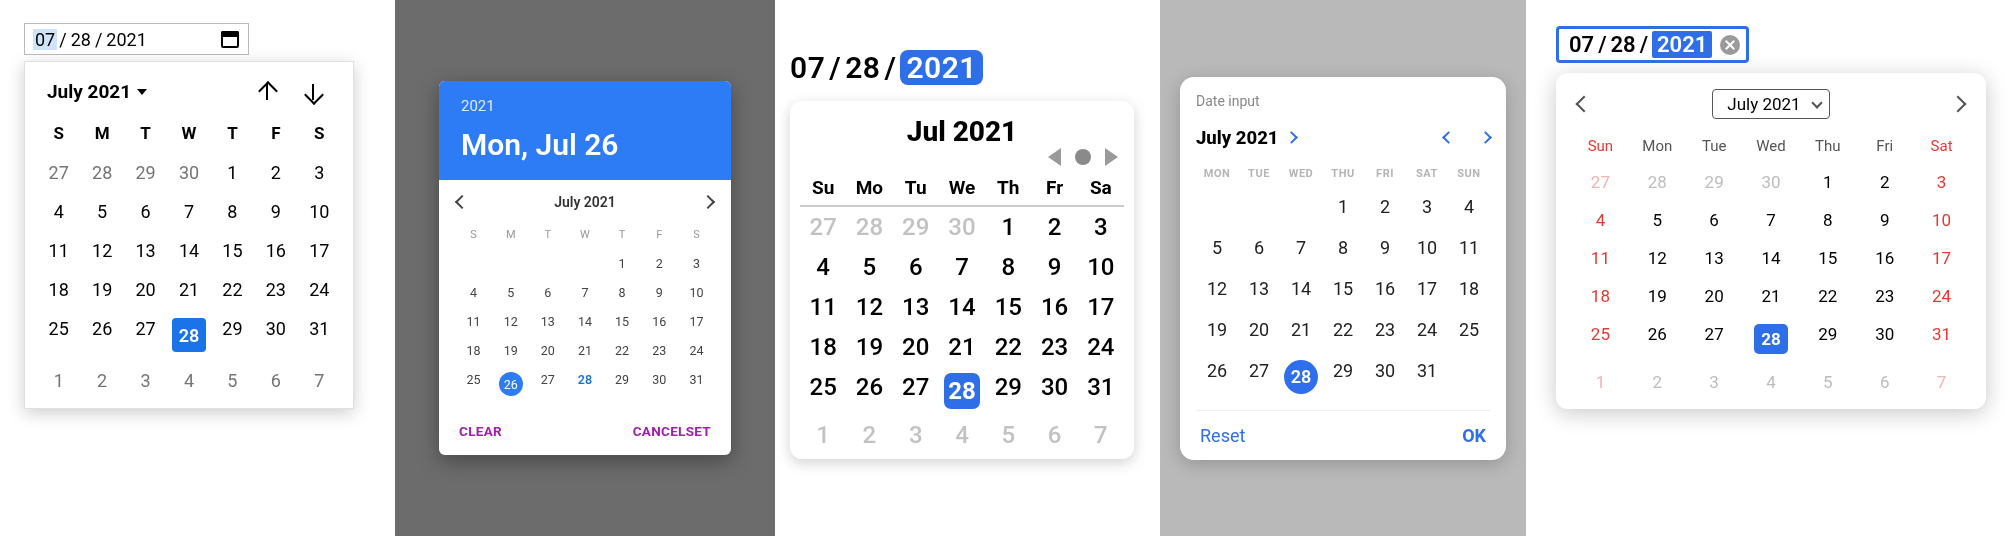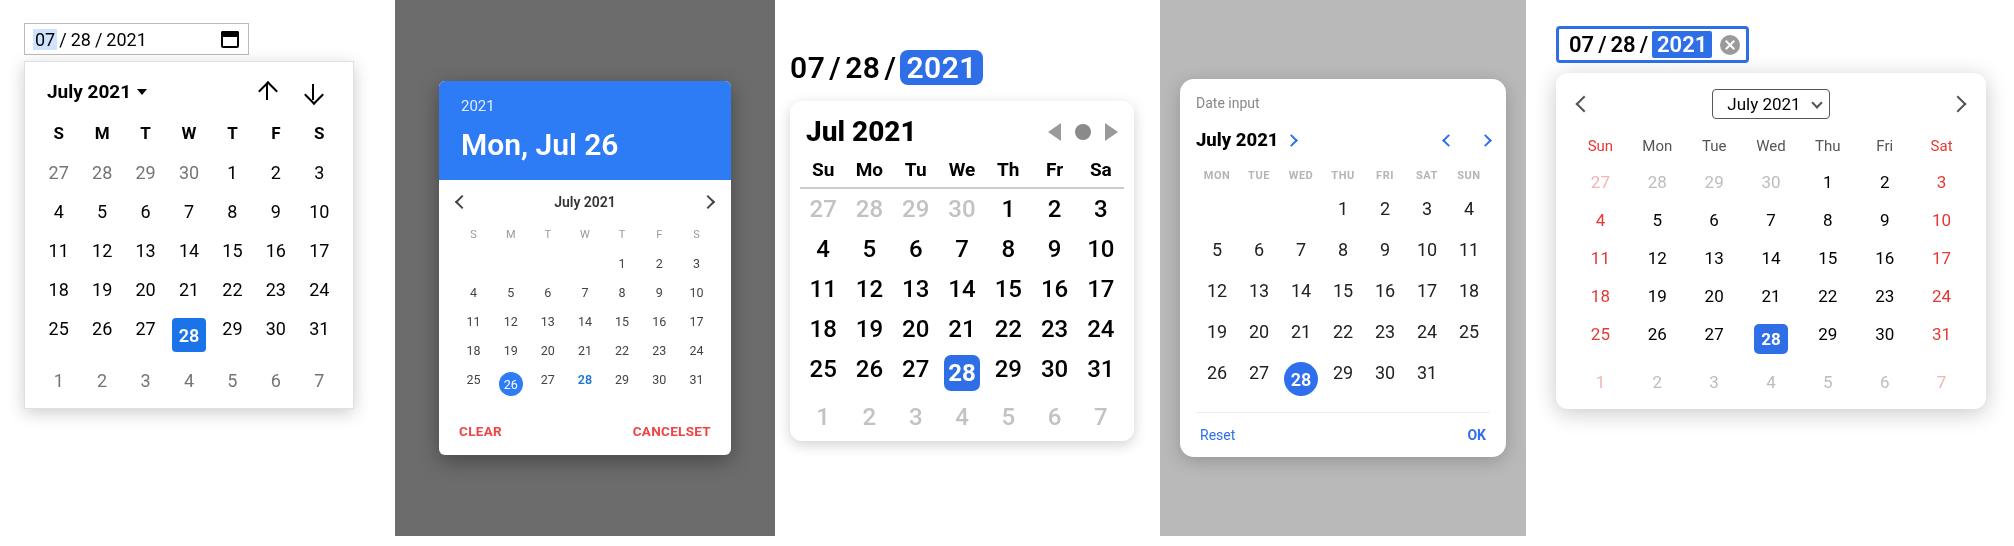--- a/index.html
+++ b/index.html
@@ -69,29 +69,29 @@
   .chev.l { transform: rotate(-45deg); }
   .chev.r { transform: rotate(135deg); }
   .p2-grid { display:grid; grid-template-columns:repeat(7,1fr); text-align:center; padding:6px 16px 6px; }
   .p2-grid .dow { font-size:11px; color:#999; padding:8px 0; }
   .p2-grid .d { font-size:12.5px; padding:7px 0; color:#444; }
   .p2-grid .d.cur { color: var(--blue3); font-weight:600; }
   .p2-grid .d.sel span {
     display:inline-flex; width:24px;height:24px; align-items:center;justify-content:center;
     background:#2e7bf6; color:#fff; border-radius:50%;
   }
-  .p2-actions { display:flex; justify-content:space-between; padding:14px 20px 16px; font-size:13.5px; font-weight:700; color:#ef4444; letter-spacing:.3px; }
+  .p2-actions { display:flex; justify-content:space-between; padding:14px 20px 16px; font-size:13.5px; font-weight:700; color:#a21caf; letter-spacing:.3px; }
   .p2-actions .right { display:flex; }
 
   
   .p3 { position:absolute; left:790px; top:50px; }
   .p3-input { font-size:30px; font-weight:600; letter-spacing:.5px; display:flex; gap:4px; padding-bottom:6px; }
   .p3-input .sel { background:#2e6fe8; color:#fff; border-radius:8px; padding:0 6px; }
   .p3-pop { margin-top:10px; width:344px; background:#fff; border-radius:12px; box-shadow:0 4px 14px rgba(0,0,0,.18); padding:8px 10px 4px; }
-  .p3-head { display:flex; align-items:center; padding:6px 6px 4px; }
+  .p3-head { display:flex; align-items:center; padding:6px 6px 4px;flex-direction:column; }
   .p3-head .title { font-size:28px; font-weight:800; }
   .p3-head .nav { margin-left:auto; display:flex; align-items:center; gap:14px; }
   .tri { width:0;height:0; display:inline-block; }
   .tri.l { border-top:9px solid transparent; border-bottom:9px solid transparent; border-right:13px solid #9a9a9a; }
   .tri.r { border-top:9px solid transparent; border-bottom:9px solid transparent; border-left:13px solid #9a9a9a; }
   .dot  { width:16px;height:16px; background:#8a8a8a; border-radius:50%; display:inline-block; }
   .p3-grid { display:grid; grid-template-columns:repeat(7,1fr); text-align:center; }
   .p3-grid .dow { font-size:19px; font-weight:700; color:#000000; padding:6px 0; border-bottom:2px solid #ccc; }
   .p3-grid .d { font-size:24px; font-weight:500; padding:6px 0; }
   .p3-grid .d.out { color:#c2c2c2; }
@@ -110,21 +110,21 @@
   .chev2.r { transform: rotate(45deg); }
   .chev2.l { transform: rotate(-135deg); }
   .p4-head .nav { margin-left:auto; display:flex; gap:28px; }
   .p4-grid { display:grid; grid-template-columns:repeat(7,1fr); text-align:center; margin-top:10px; }
   .p4-grid .dow { font-size:11px; font-weight:700; color:#b5b5b5; letter-spacing:.5px; padding:8px 0 6px; }
   .p4-grid .d { font-size:18px; padding:10px 0; color:#222; }
   .p4-grid .d.sel span {
     display:inline-flex; width:34px;height:34px; align-items:center;justify-content:center;
     background:var(--blue2); color:#fff; border-radius:50%; font-weight:600;
   }
-  .p4-actions { display:flex; justify-content:space-between; border-top:1px solid #eee; margin-top:6px; padding:14px 4px 2px; font-size:14px; color:var(--blue2); }
+  .p4-actions { display:flex; justify-content:space-between; border-top:1px solid #eee; margin-top:6px; padding:14px 4px 2px; font-size:18px; color:var(--blue2); }
   .p4-actions .ok { font-weight:700;text-align:right; }
 
   
   .p5 { position:absolute; left:1556px; top:26px; }
   .p5-input {
     display:inline-flex; align-items:center; gap:4px;
     border:3px solid #2e6fe8; border-radius:4px; padding:2px 6px 2px 10px;
     font-size:22px; font-weight:600;
   }
   .p5-input .sel { background:#2e6fe8; color:#fff; padding:1px 5px; border-radius:2px; }

